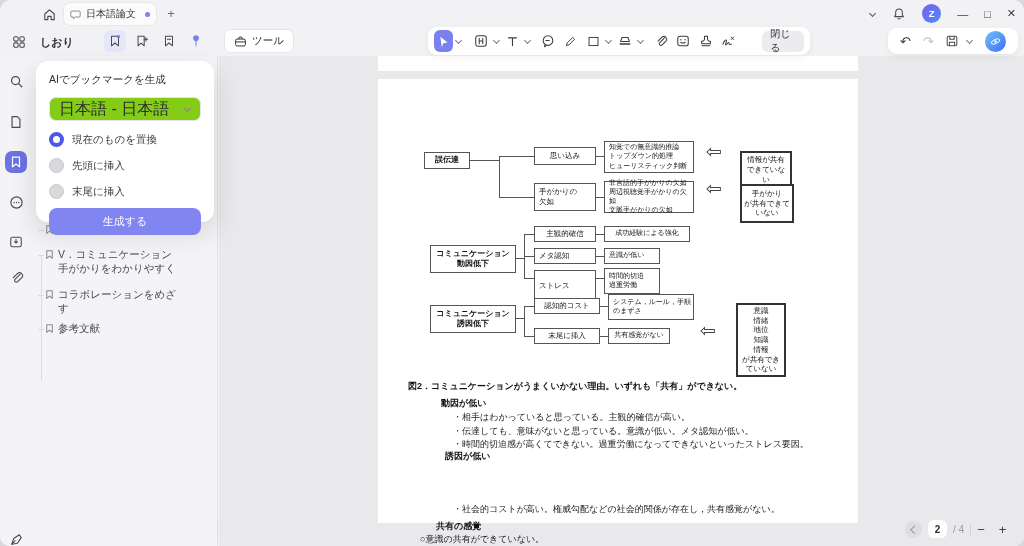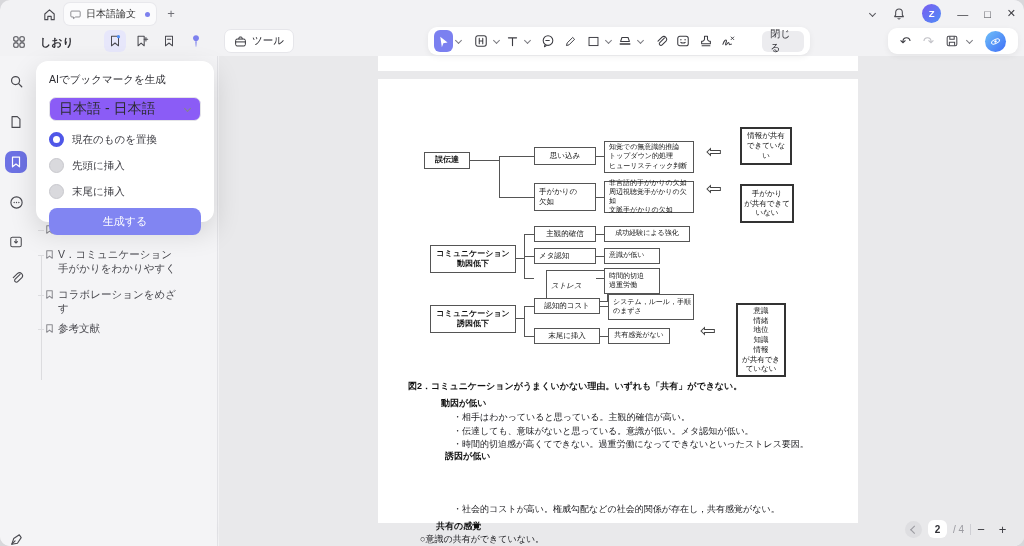--- a/index.html
+++ b/index.html
@@ -80,22 +80,22 @@
     box-shadow:0 2px 6px rgba(0,0,0,.06);display:flex;align-items:center;justify-content:space-evenly;z-index:5;}
   .qb-glyph{font-size:13px;line-height:1;color:#3c3c42;}
   .qb-glyph.disabled{color:#c3c3c8;}
   .ai-btn{width:21px;height:21px;border-radius:50%;background:linear-gradient(135deg,#6fc0f8,#3f6ef7);
     display:flex;align-items:center;justify-content:center;}
 
   
   .popup{position:absolute;left:36px;top:61px;width:178px;height:161px;background:#fff;border-radius:12px;
     box-shadow:0 10px 28px rgba(0,0,0,.14);padding:12px 13px;z-index:10;}
   .popup-title{font-size:10.5px;color:#2c2c32;margin-bottom:10px;}
-  .lang-select{height:24px;border:1px solid #e4e4e8;border-radius:7px;background:#8b5cf6;display:flex;
-    align-items:center;padding:8px 9px;font-size:14px;color:#2c2c32;justify-content:space-between;}
+  .lang-select{height:24px;border:1px solid #e4e4e8;border-radius:7px;background:#84cc16;display:flex;
+    align-items:center;padding:8px 9px;font-size:16px;color:#2c2c32;justify-content:space-between;}
   .radio-row{display:flex;align-items:flex-end;gap:8px;height:24px;margin-top:2px;}
   .radio{width:15px;height:15px;border-radius:50%;background:#d9d9dd;border:1px solid #c8c8cd;flex:none;}
   .radio.sel{background:#fff;border:4.5px solid #4f57e8;}
   .radio-label{font-size:10.5px;color:#3a3a40;}
   .gen-btn{margin-top:9px;height:27px;border-radius:8px;background:#8185f2;color:#fff;font-size:11px;
     display:flex;align-items:center;justify-content:center;}
 
   
   .dbox{position:absolute;border:1px solid #555;background:#fff;display:flex;align-items:center;justify-content:center;
     text-align:center;font-size:7.5px;line-height:1.3;color:#111;white-space:pre-line;padding:1px 2px;
@@ -291,37 +291,37 @@
   </div>
 
   <div class="canvas">
     <div class="page1"></div>
     <div class="page2" id="page2">
         <div class="dbox b-bold" style="left: 46px; top: 73px; width: 46px; height: 17px;">誤伝達</div>
         <div class="dbox " style="left: 156px; top: 68px; width: 62px; height: 18px;">思い込み</div>
         <div class="dbox b-small b-left" style="left: 226px; top: 62px; width: 90px; height: 32px;">知覚での無意識的推論
 トップダウン的処理
 ヒューリスティック判断</div>
-        <div class="dbox b-thick" style="left: 362px; top: 48px; width: 52px; height: 38px;">情報が共有
+        <div class="dbox b-thick" style="left: 362px; top: 72px; width: 52px; height: 38px;">情報が共有
 できていない</div>
         <div class="dbox b-left" style="left: 156px; top: 104px; width: 62px; height: 28px;">手がかりの
 欠如</div>
         <div class="dbox b-small b-left" style="left: 226px; top: 102px; width: 90px; height: 32px;">非言語的手がかりの欠如
 周辺視聴覚手がかりの欠如
 文脈手がかりの欠如</div>
         <div class="dbox b-thick" style="left: 362px; top: 105px; width: 54px; height: 39px;">手がかり
 が共有できて
 いない</div>
         <div class="dbox b-bold" style="left: 52px; top: 166px; width: 86px; height: 28px;">コミュニケーション
 動因低下</div>
         <div class="dbox " style="left: 156px; top: 147px; width: 62px; height: 16px;">主観的確信</div>
         <div class="dbox b-small" style="left: 226px; top: 147px; width: 86px; height: 16px;">成功経験による強化</div>
         <div class="dbox b-left" style="left: 156px; top: 169px; width: 62px; height: 16px;">メタ認知</div>
         <div class="dbox b-small b-left" style="left: 226px; top: 169px; width: 56px; height: 16px;">意識が低い</div>
-        <div class="dbox b-left" style="left: 168px; top: 191px; width: 62px; height: 32px; font-style: italic;">ストレス</div>
+        <div class="dbox b-left" style="left: 156px; top: 191px; width: 62px; height: 32px;">ストレス</div>
         <div class="dbox b-small b-left" style="left: 226px; top: 189px; width: 56px; height: 26px;">時間的切迫
 過重労働</div>
         <div class="dbox b-bold" style="left: 52px; top: 226px; width: 86px; height: 28px;">コミュニケーション
 誘因低下</div>
         <div class="dbox " style="left: 156px; top: 219px; width: 66px; height: 16px;">認知的コスト</div>
         <div class="dbox b-small b-left" style="left: 230px; top: 215px; width: 86px; height: 26px;">システム，ルール，手順
 のまずさ</div>
         <div class="dbox " style="left: 156px; top: 249px; width: 66px; height: 16px;">末尾に挿入</div>
         <div class="dbox b-small" style="left: 230px; top: 249px; width: 62px; height: 16px;">共有感覚がない</div>
         <div class="dbox b-thick" style="left: 358px; top: 224px; width: 50px; height: 74px;">意識

